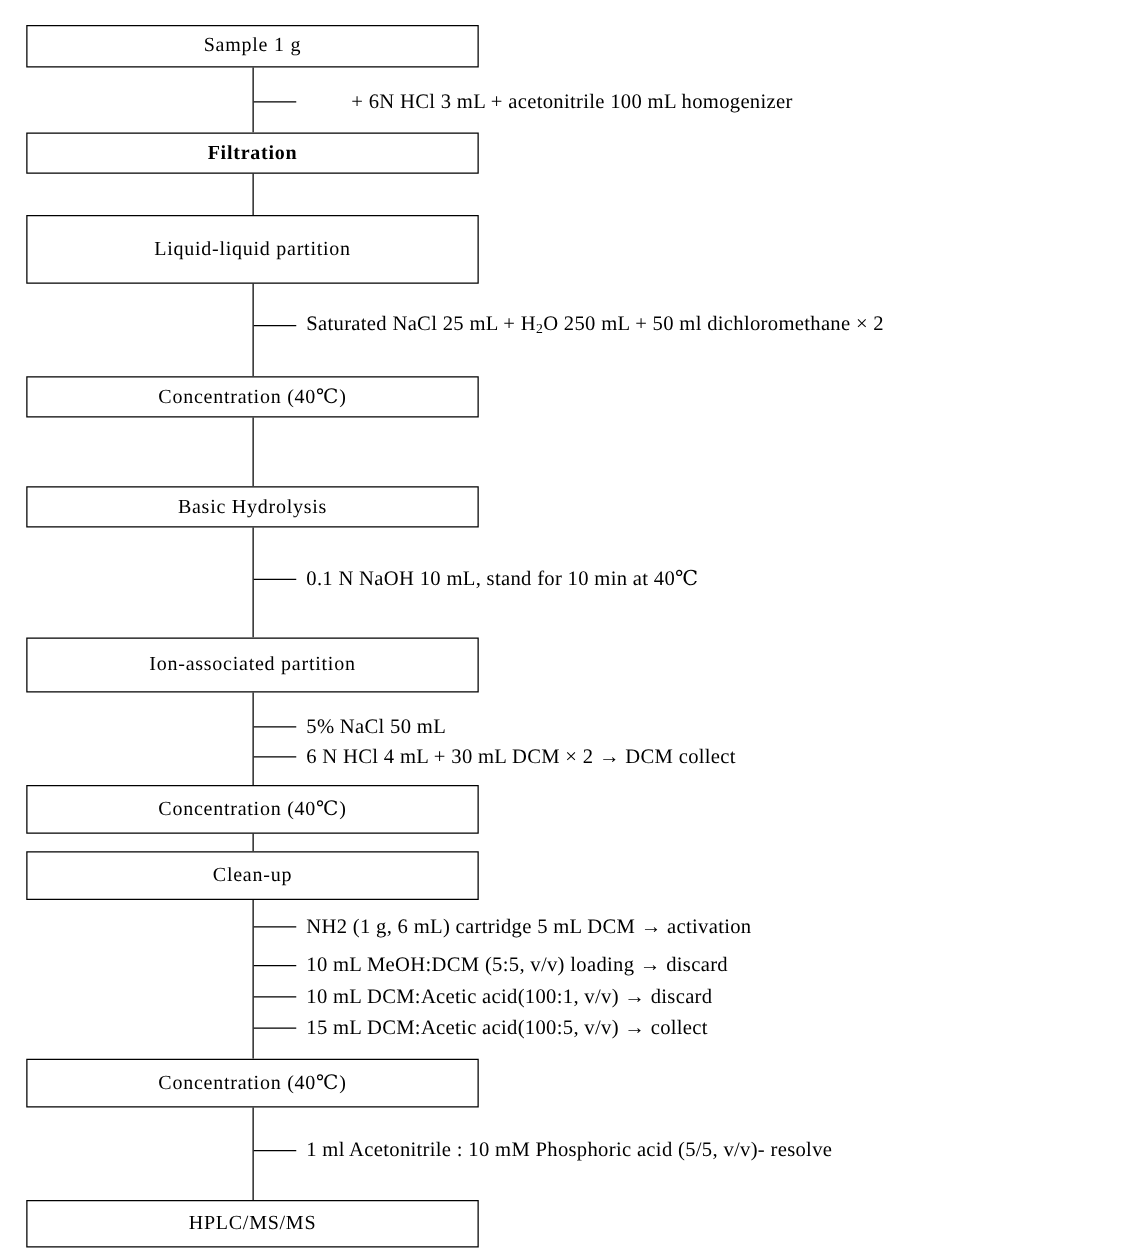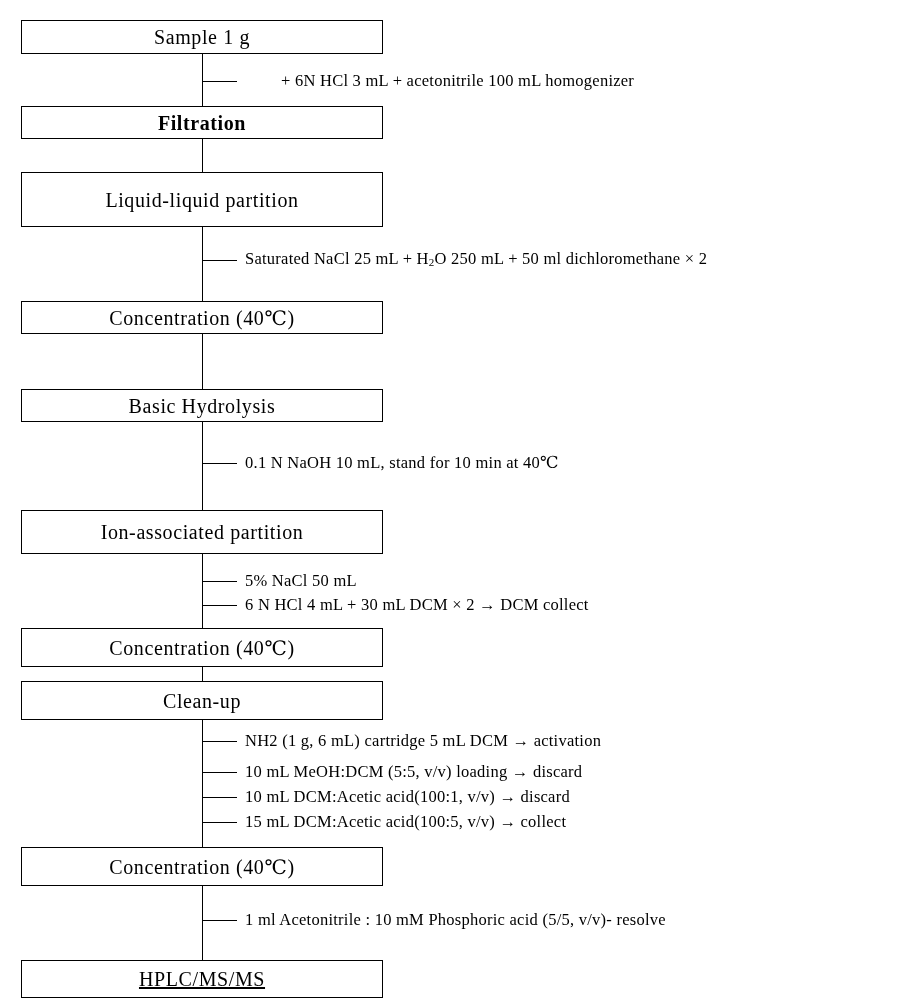--- a/index.html
+++ b/index.html
@@ -28,21 +28,21 @@
     width: 362px;
     box-sizing: border-box;
     border: 1px solid #000000;
     background: #ffffff;
     display: flex;
     align-items: center;
     justify-content: center;
     text-align: center;
   }
   .node-label {
-    font-size: 20px;
+    font-size: 16px;
     line-height: 1;
     letter-spacing: 0.6px;
     white-space: nowrap;
   }
 
   
   .connector {
     position: absolute;
     left: 202px;
     width: 1px;
@@ -179,17 +179,17 @@
     <span class="node-label">Concentration (40℃)</span>
   </div>
 
   <div class="connector" style="top:886px; height:74px;"></div>
 
   <div class="annotation" style="top:909px;">
     <span class="tick"></span>
     <span class="annotation-text">1 ml Acetonitrile : 10 mM Phosphoric acid (5/5, v/v)- resolve</span>
   </div>
 
-  <div class="node" style="top:960px; height:38px;text-decoration:underline;">
+  <div class="node" style="top:960px; height:38px;">
     <span class="node-label">HPLC/MS/MS</span>
   </div>
 
 </div>
 
 </body></html>

